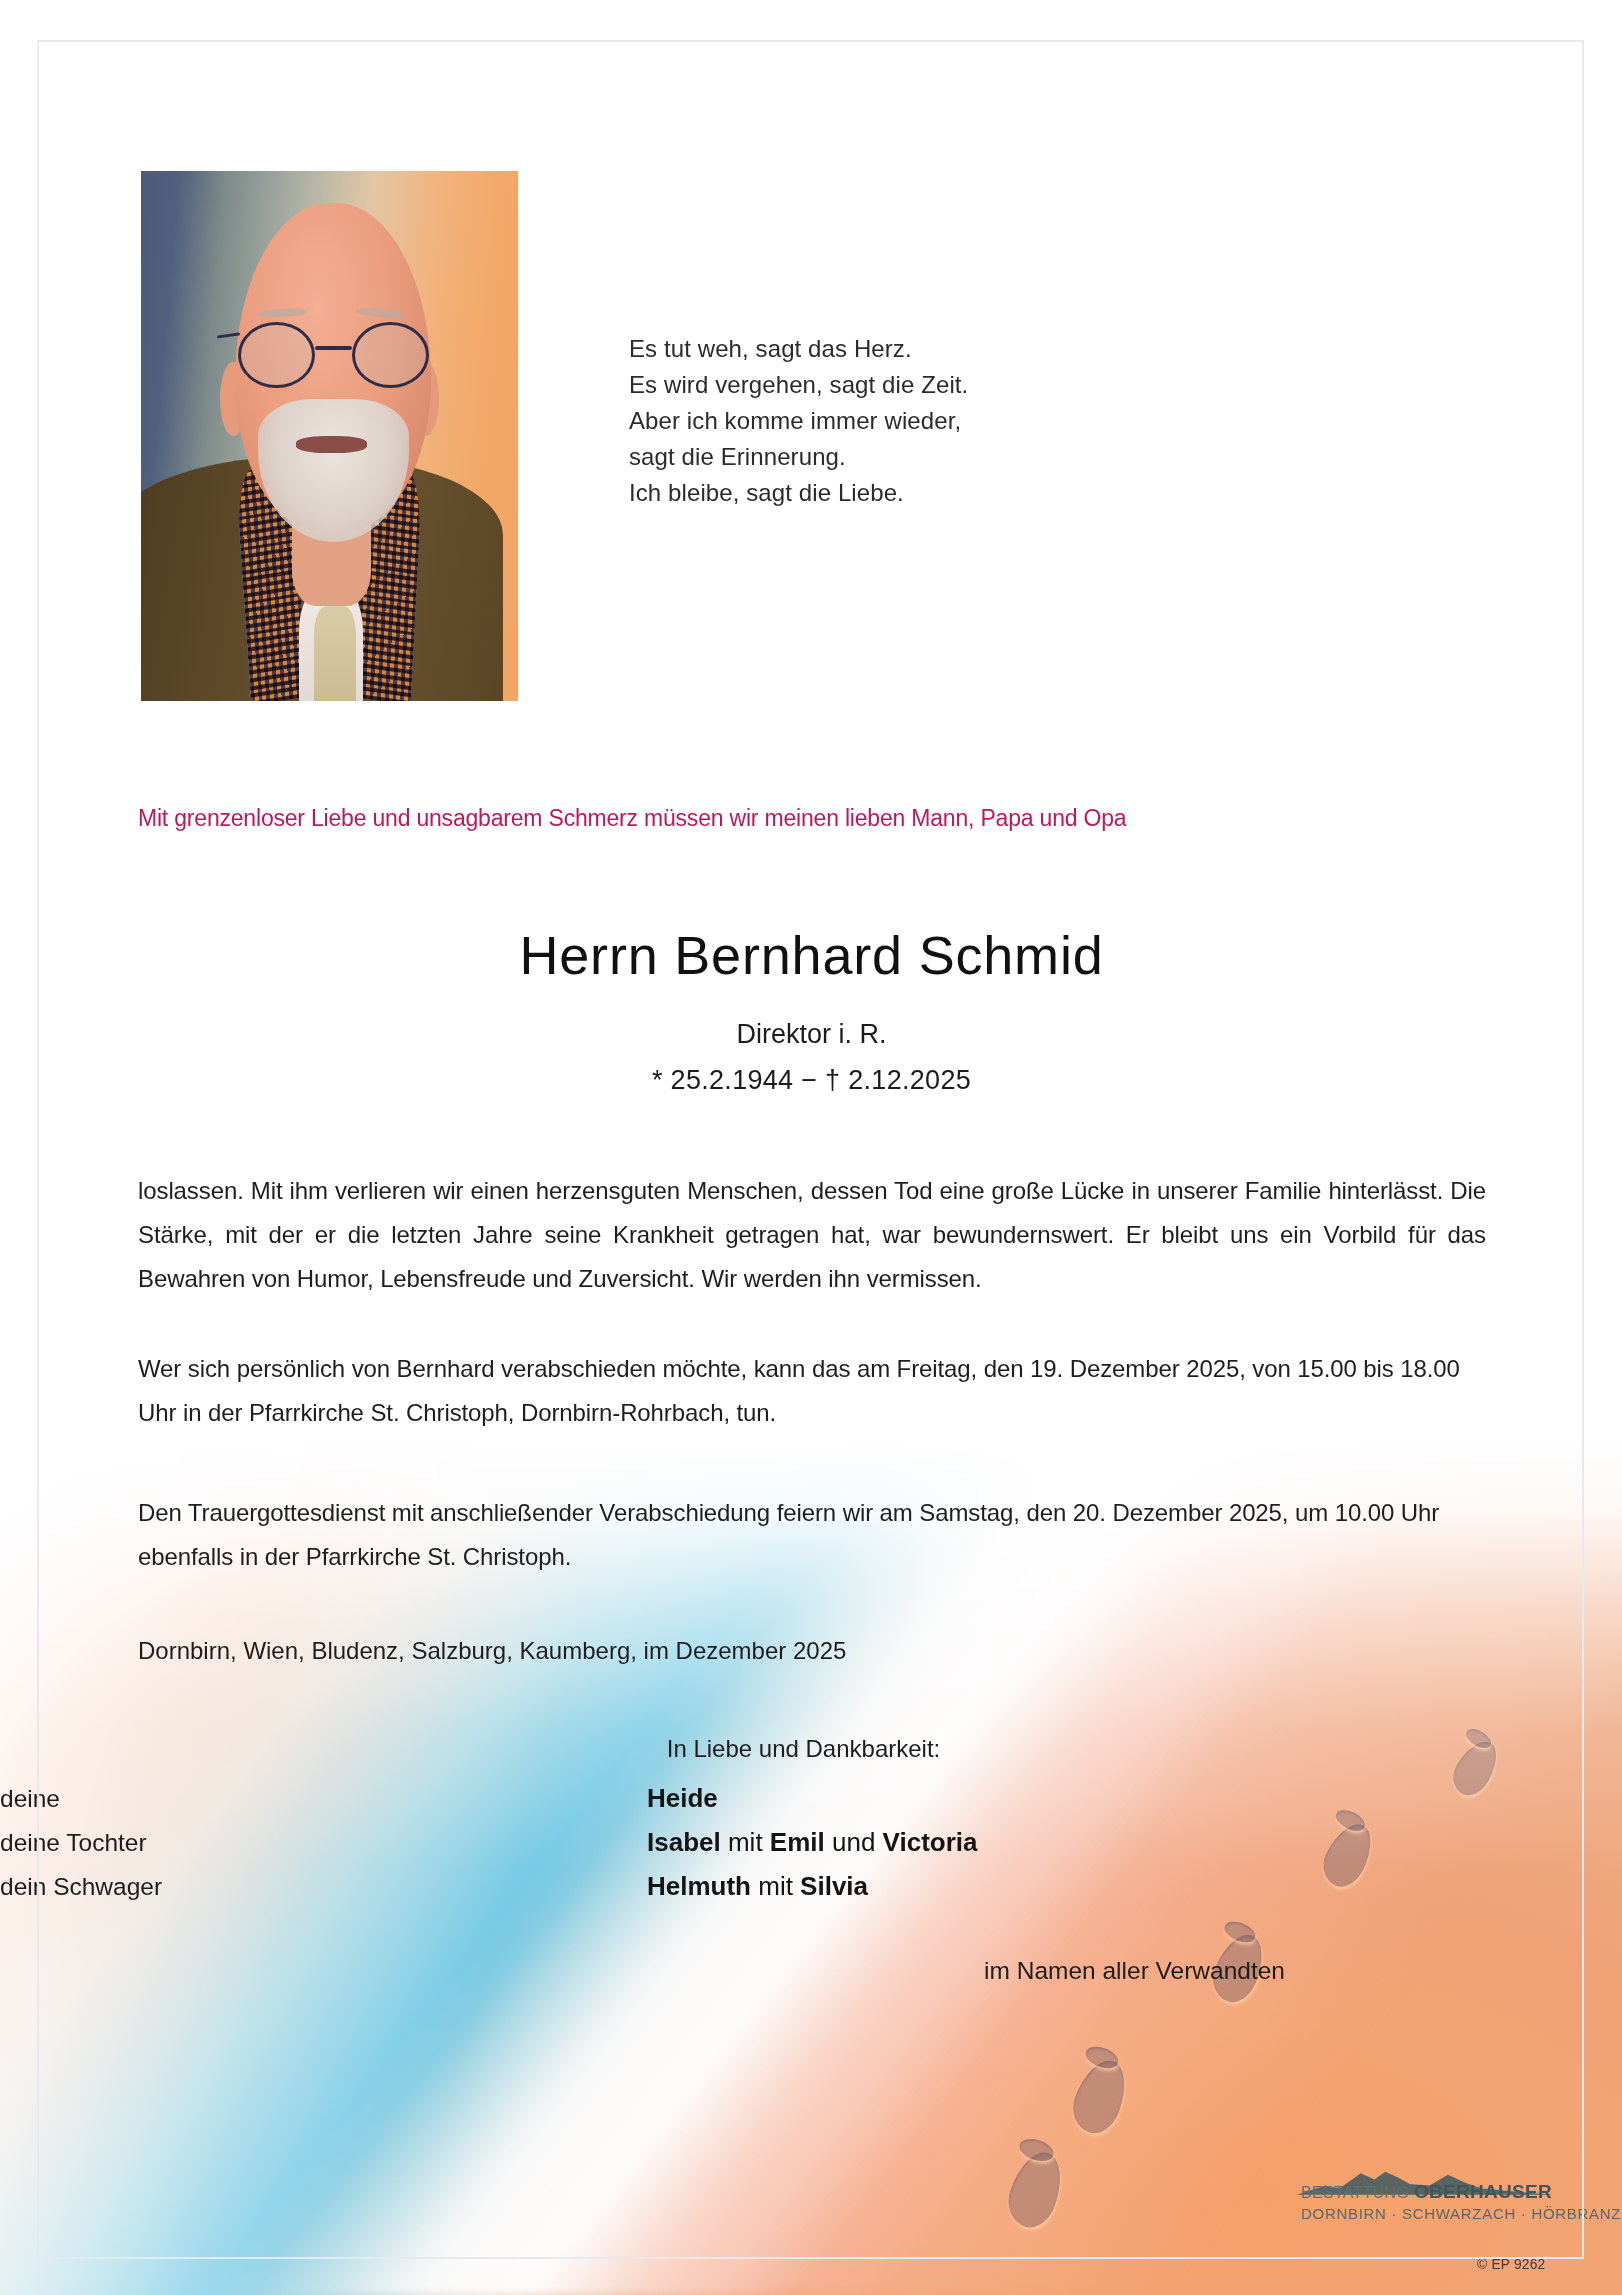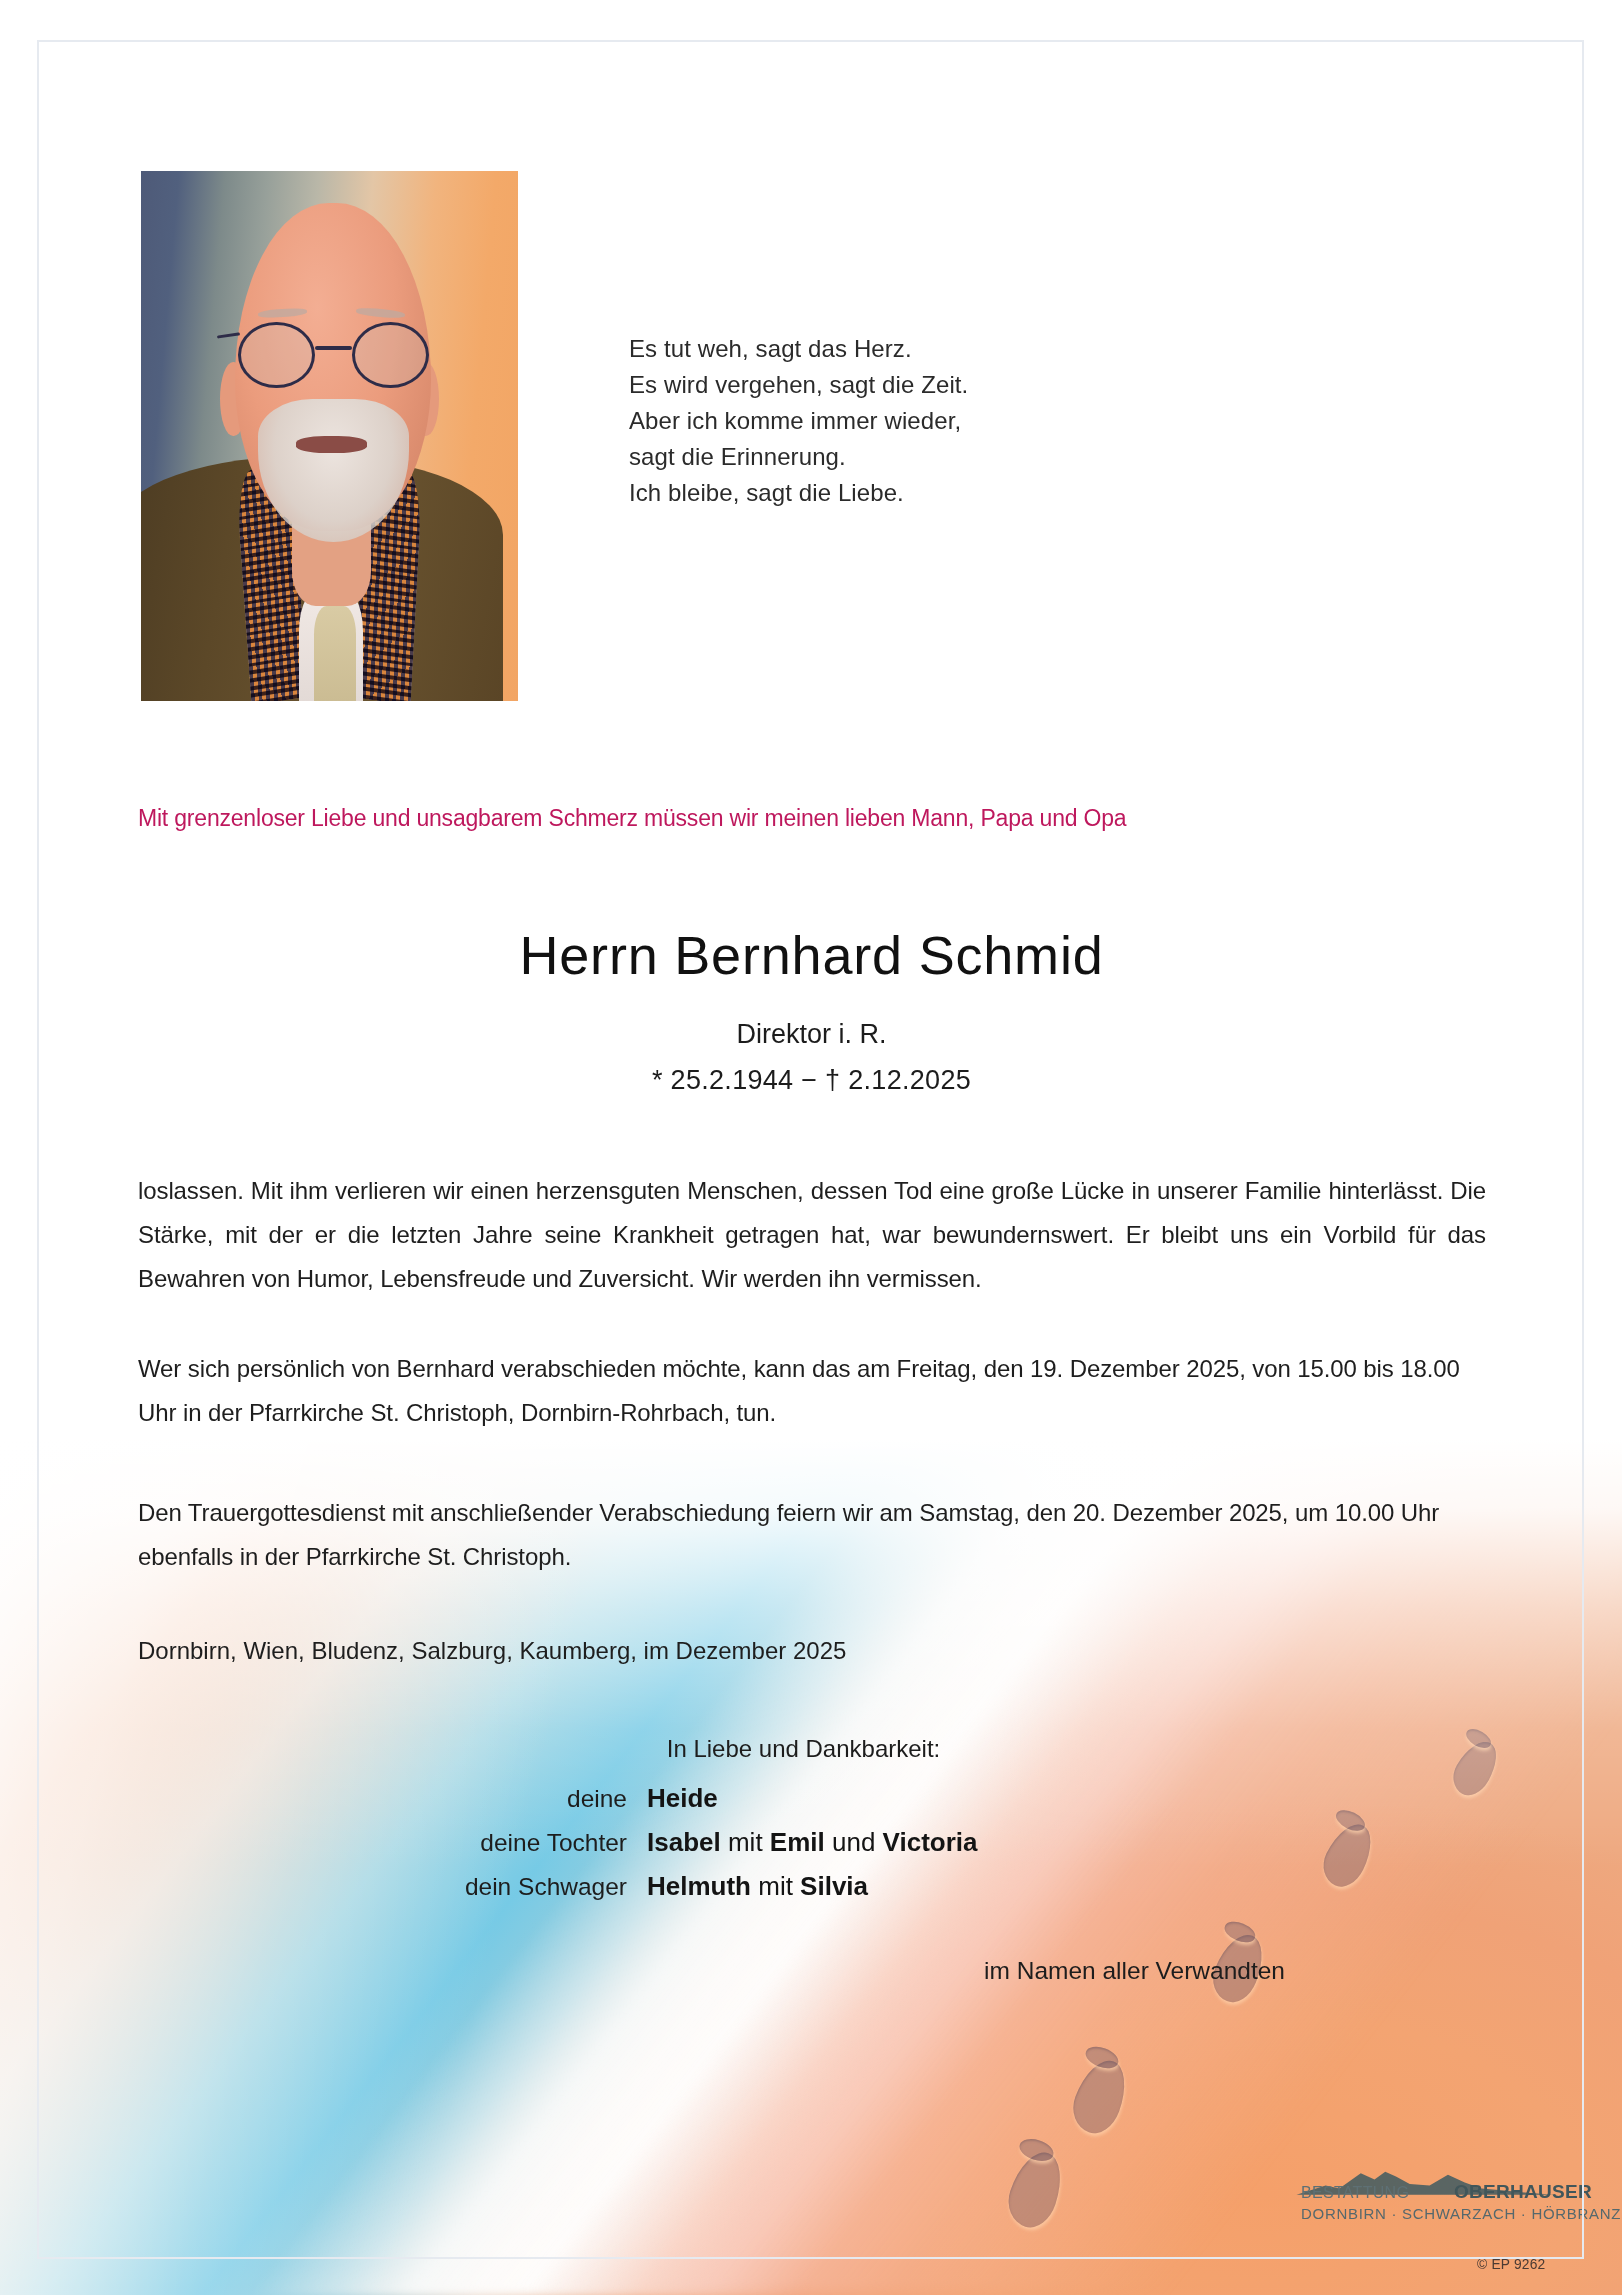--- a/index.html
+++ b/index.html
@@ -287,21 +287,21 @@
     left:0; top:1783px;
     width:1285px;
   }
   .fam-row {
     display:flex;
     align-items:baseline;
     margin-bottom:13px;
   }
   .fam-rel {
     width:647px;
-    text-align:right;
+    text-align:left;
     padding-right:20px;
     font-size:24.5px;
     color:#1d1d1d;
     box-sizing:border-box;
   }
   .fam-names {
     font-size:26px;
     color:#141414;
   }
   .fam-names .n { font-weight:700; }
@@ -323,21 +323,21 @@
     z-index:4;
   }
   #logo svg { position:absolute; left:-6.1px; top:-13.8px; }
   #logo .l1 {
     position:relative;
     font-size:16px;
     letter-spacing:0.3px;
     white-space:nowrap;
   }
   #logo .l1 .thin { font-weight:400; color:#5e7074; }
-  #logo .l1 .thick { font-weight:700; font-size:19px; color:#41565a;margin-left:40px; }
+  #logo .l1 .thick { font-weight:700; font-size:19px; color:#41565a; }
   #logo .l2 {
     position:relative;
     font-size:15px;
     letter-spacing:0.7px;
     color:#56686c;
     text-align:center;
     margin-top:1.5px;
     white-space:nowrap;
   }
   #copy {

